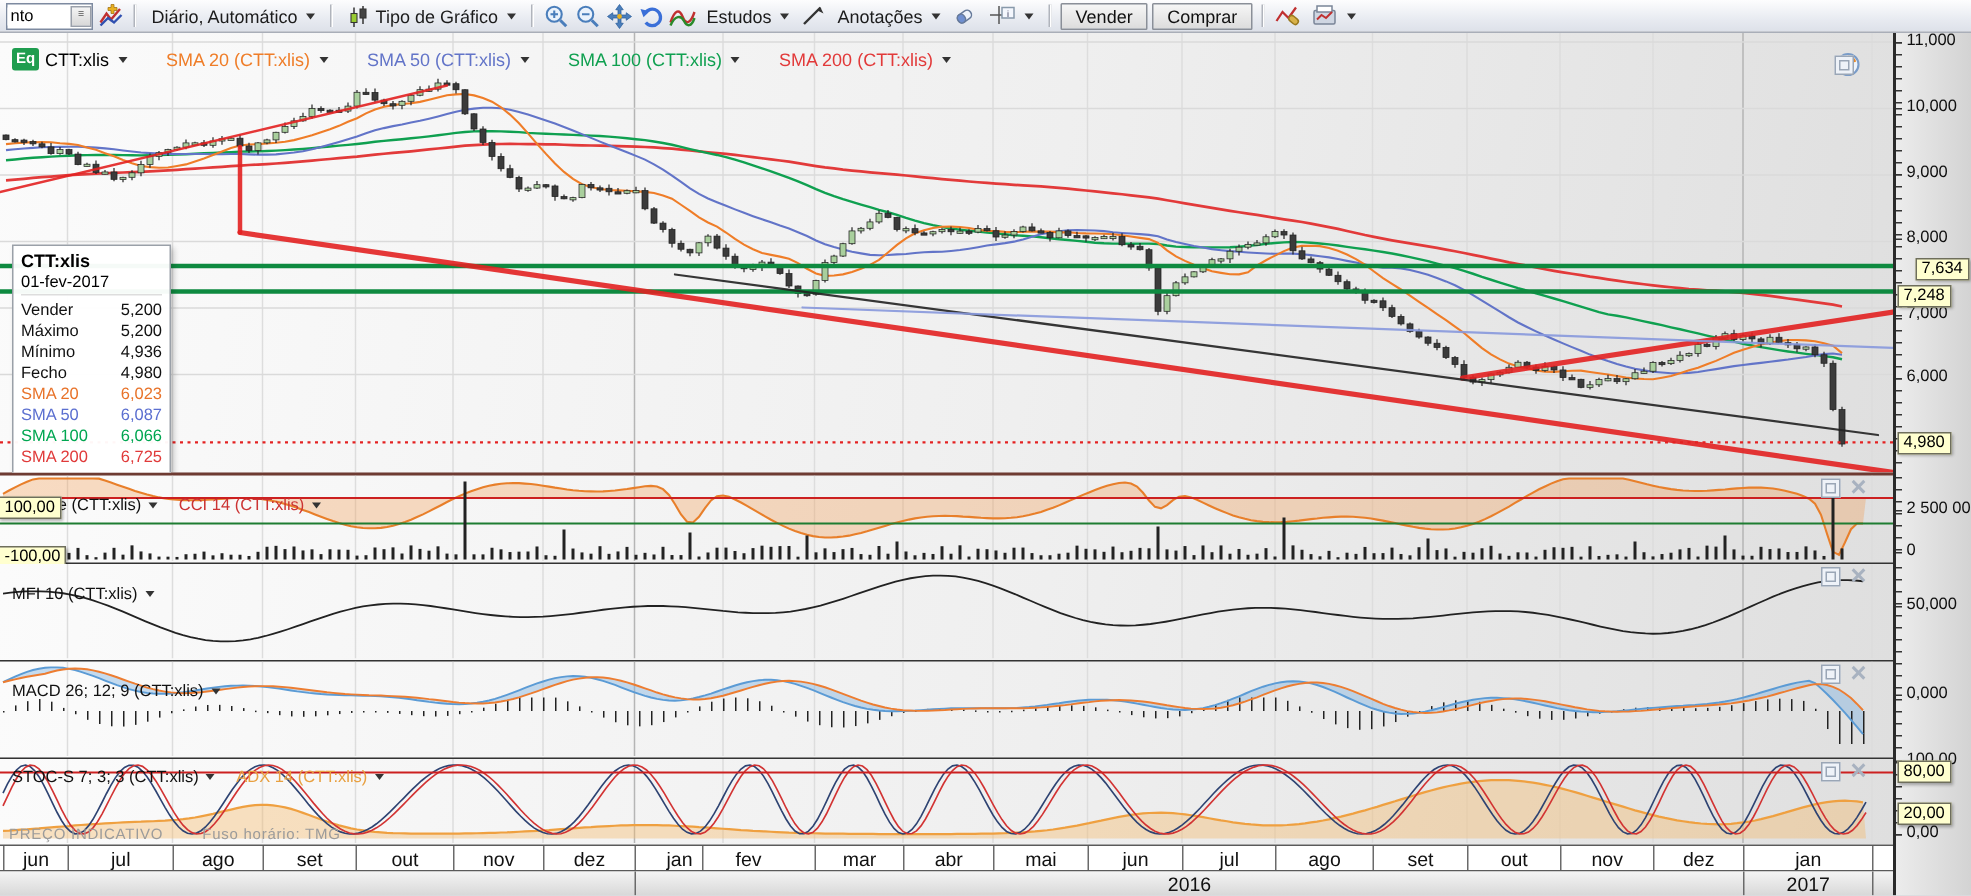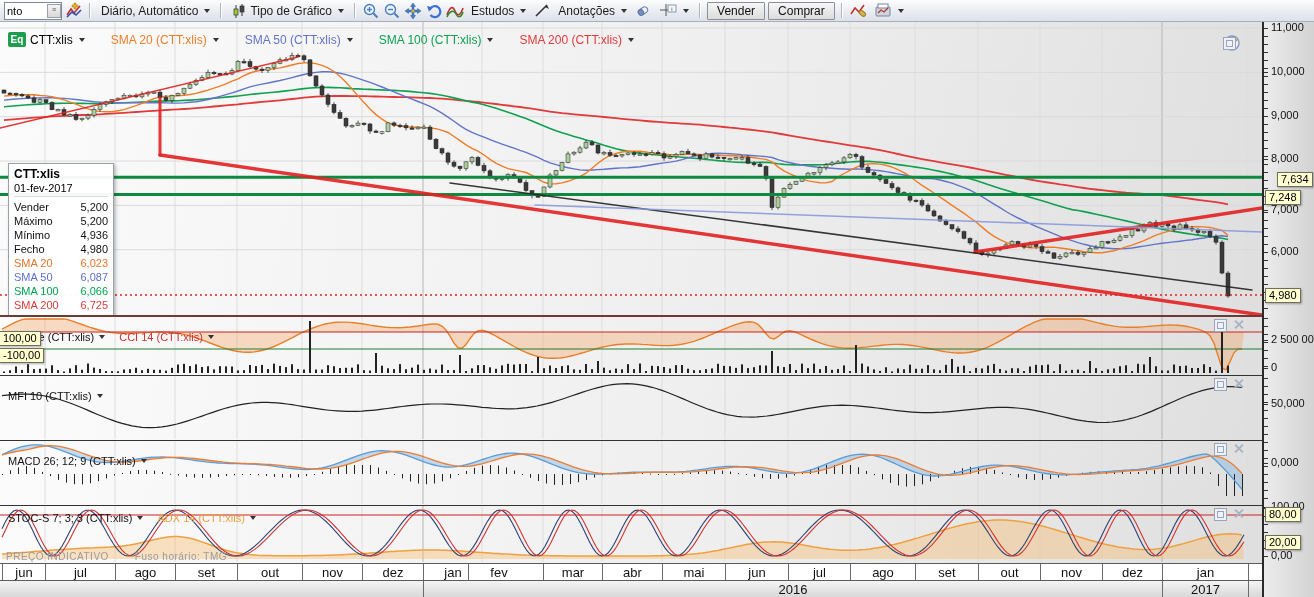--- a/index.html
+++ b/index.html
@@ -951,21 +951,21 @@
       <div class="plabel">
           <span>Volume (CTT:xlis)</span>
           <span class="dar"></span>
         </div>
       <div class="plabel" style="color:#cc3333">
           <span>CCI 14 (CTT:xlis)</span>
           <span class="dar"></span>
         </div>
     </div>
     <div class="badge lbadge" style="top:14px;">100,00</div>
-    <div class="badge lbadge" style="top:31px;">-100,00</div>
+    <div class="badge lbadge" style="top:47px;">-100,00</div>
     <div class="paneltools">
         <span class="sqicon"></span>
         <span class="xicon"></span>
       </div>
   </div>
 
   <div class="panel" id="mfi-panel" style="top:375px;height:64px;border-top:1px solid #333;">
     <svg id="mfi-svg" width="1262" height="63">
         <line x1="45" y1="0" x2="45" y2="63" stroke="#dddddd" stroke-width="1"></line>
         <line x1="115" y1="0" x2="115" y2="63" stroke="#dddddd" stroke-width="1"></line>

